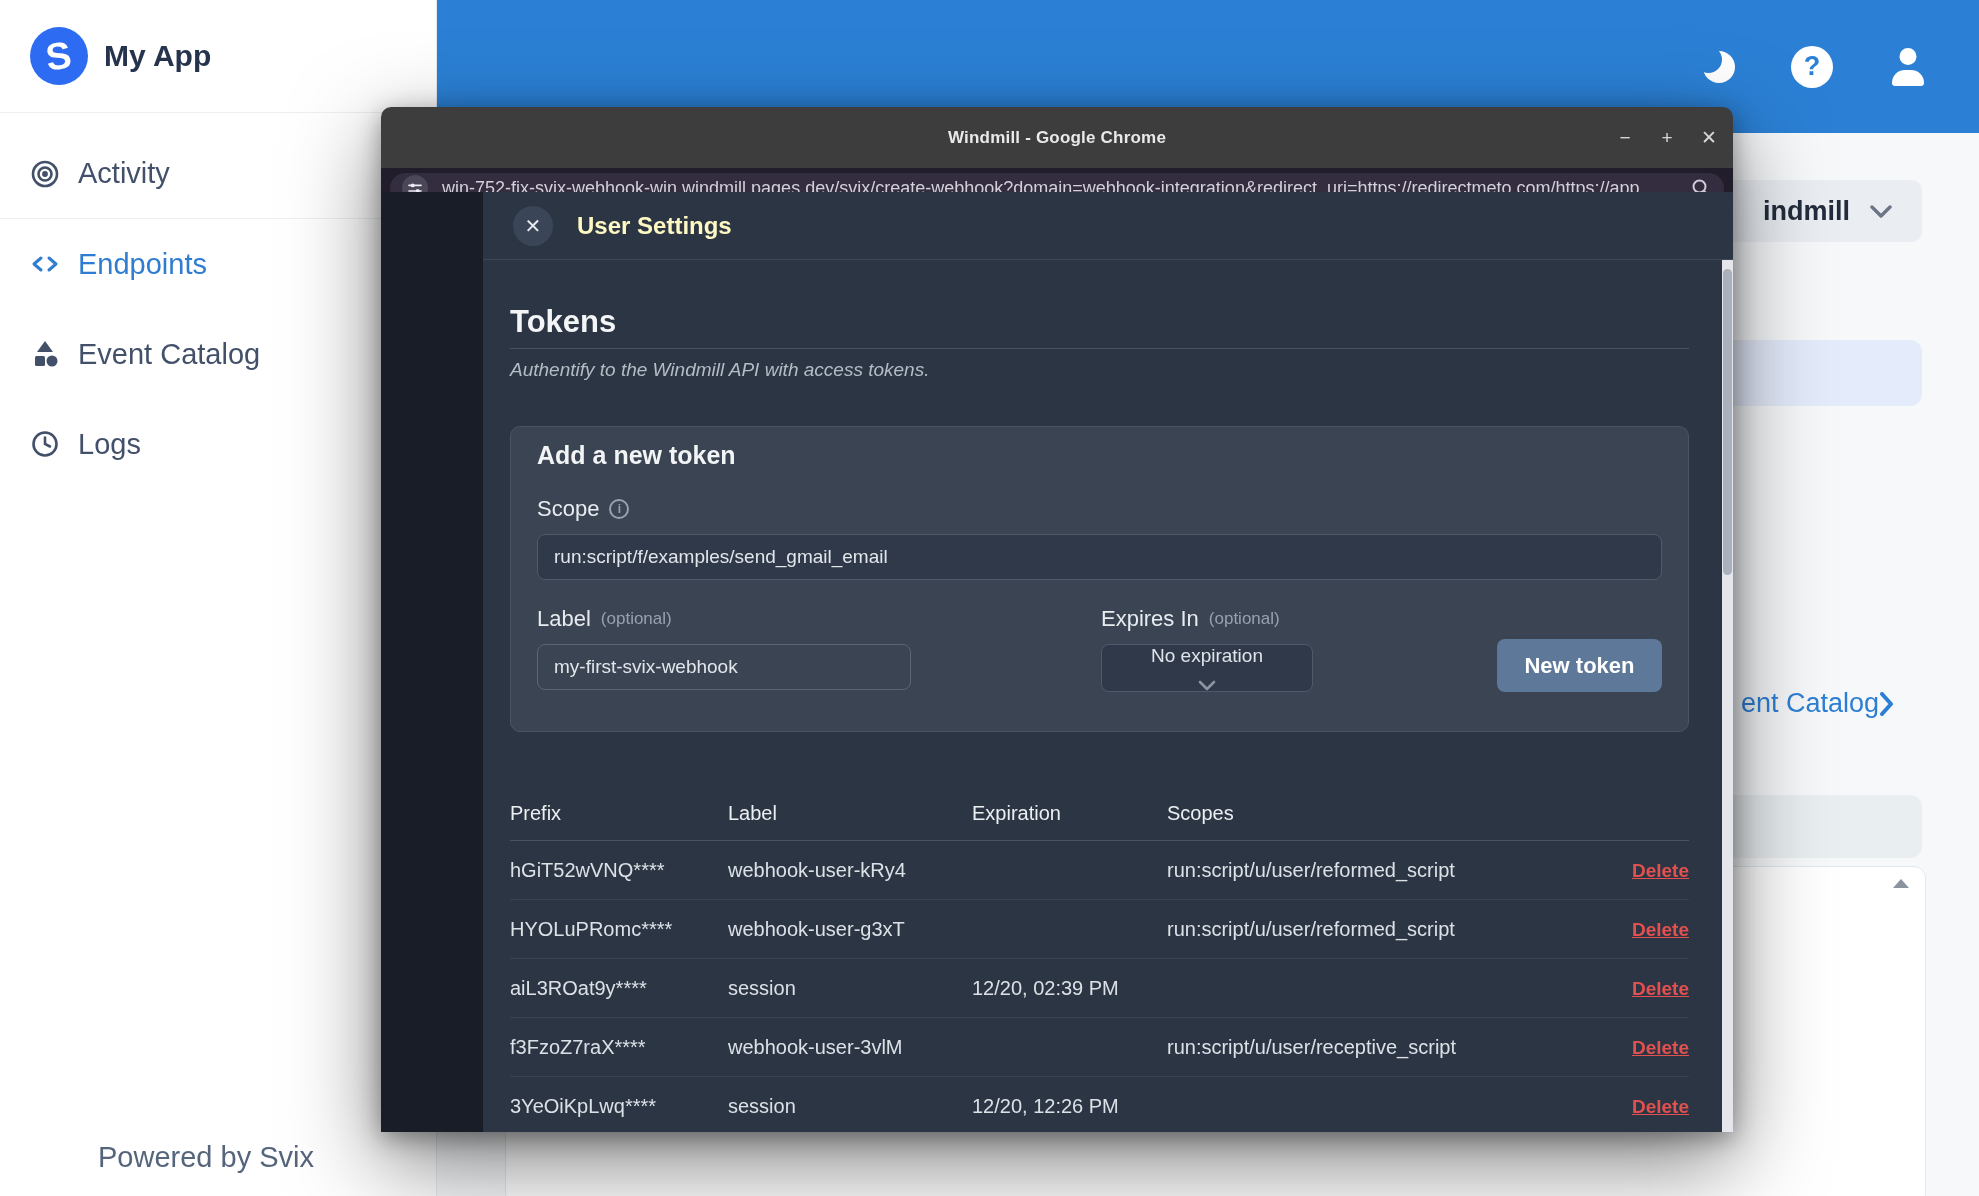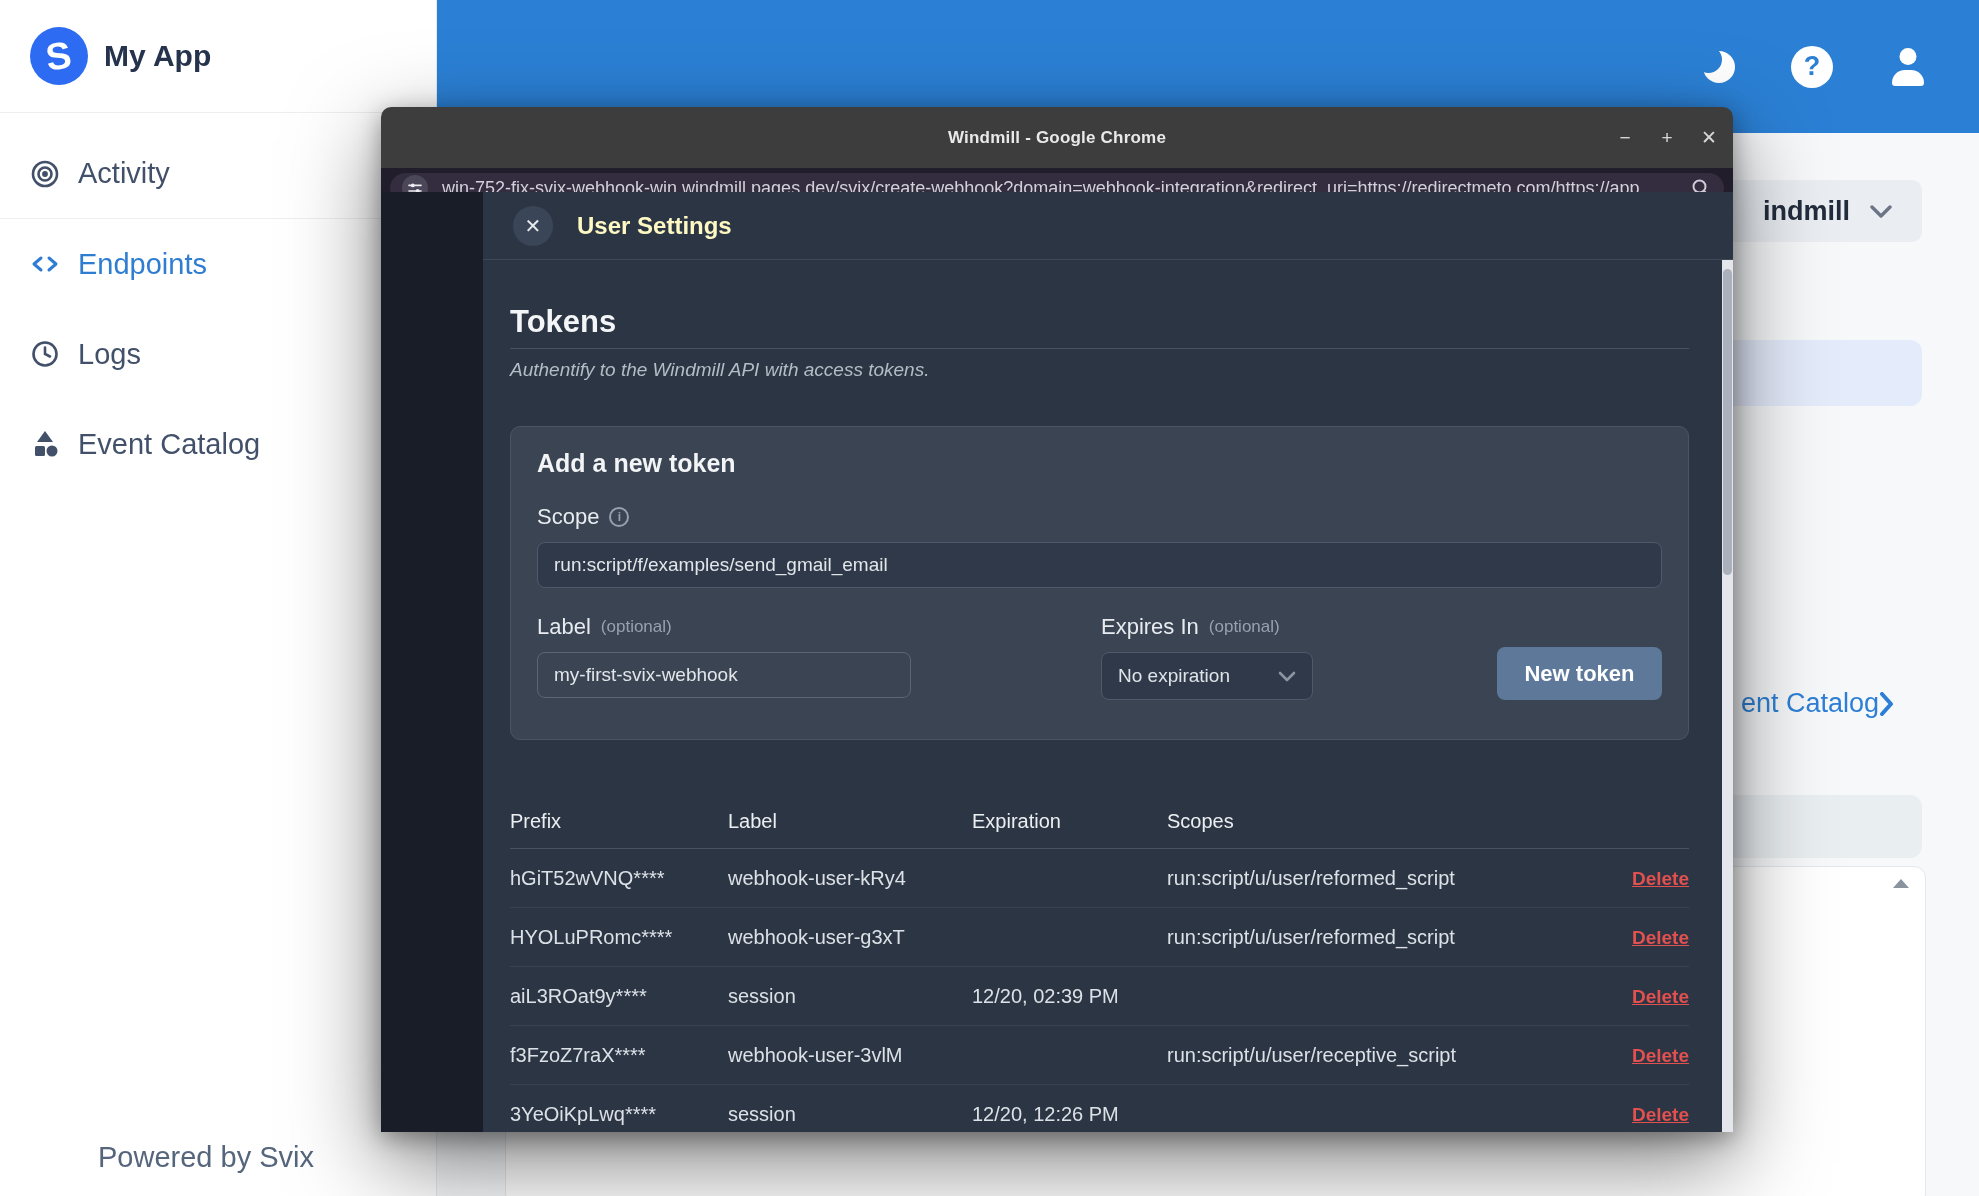--- a/index.html
+++ b/index.html
@@ -102,41 +102,41 @@
                display:flex; align-items:center; justify-content:center;
                color:#E6E9ED; font-size:20px; cursor:pointer; }
   .modal-title { font-size:24px; font-weight:600; color:#fef9c3; }
 
   .modal-body { padding:44px 44px 0 27px; }
   .tokens-h { font-size:31px; font-weight:bold; color:#F3F5F7;
               padding-bottom:8px; border-bottom:1px solid #49525F; }
   .tokens-sub { margin-top:10px; font-size:19px; font-style:italic; color:#B4BCC6; }
 
   .add-card { margin-top:45px; background:var(--modal_card_bg); border:1px solid #4A5464;
-              border-radius:10px; padding:22px 26px 25px 26px; }
+              border-radius:10px; padding:14px 26px 25px 26px; }
   .card-h { font-size:25px; font-weight:bold; color:#F2F4F6; }
   .field-label { display:flex; align-items:center; gap:10px;
                  font-size:22px; color:#E8ECF0; }
   .opt { font-size:17px; color:#97A1AF; }
   .info-dot { width:20px; height:20px; border-radius:50%; border:2px solid #97A1AF;
               color:#97A1AF; font-size:12px; font-weight:bold;
               display:flex; align-items:center; justify-content:center; }
   .scope-row { margin-top:26px; }
   .text-input { margin-top:12px; height:46px; background:var(--input_bg);
                 border:1px solid #4E5A6C; border-radius:8px; padding:0 16px;
                 font-size:19px; color:#E2E6EA; font-family:"Liberation Sans",sans-serif;
                 width:100%; outline:none; }
   .row2 { margin-top:26px; position:relative; height:100px; }
   .label-group { position:absolute; left:0; top:0; }
   .label-group .text-input { width:374px; background:transparent; border-color:#5A6577; }
   .expires-group { position:absolute; left:564px; top:0; }
   .select { margin-top:12px; width:212px; height:48px; background:var(--input_bg);
             border:1px solid #4E5A6C; border-radius:8px; cursor:pointer;
             display:flex; align-items:center; justify-content:space-between; padding:0 16px;
-            font-size:19px; color:#DFE4E9; }
+            font-size:19px; color:#DFE4E9;flex-direction:column; }
   .new-token-btn { position:absolute; right:0; top:33px; width:165px; height:53px;
                    background:var(--new_token_button_bg); border:none; border-radius:8px;
                    color:#fff; font-size:22px; font-weight:bold; cursor:pointer;
                    font-family:"Liberation Sans",sans-serif; }
 
   .tok-table { margin-top:56px; }
   .t-row { display:grid; grid-template-columns:218px 244px 195px 1fr 100px;
            align-items:center; }
   .t-head { padding:14px 0 15px 0; border-bottom:1px solid #49525F;
             font-size:20px; font-weight:normal; color:#ECEFF2; }
@@ -206,36 +206,36 @@
       <span class="nav-icon">
         <svg width="32" height="32" viewBox="0 0 32 32" fill="none" stroke="#2E7DD1" stroke-width="3" stroke-linecap="round" stroke-linejoin="round">
           <polyline points="12,10 5,16 12,22"></polyline>
             <polyline points="20,10 27,16 20,22"></polyline>
         </svg>
       </span>
       <span class="nav-label">Endpoints</span>
     </div>
     <div class="nav-item">
       <span class="nav-icon">
-        <svg width="32" height="32" viewBox="0 0 32 32" fill="none" stroke="#42506A" stroke-width="2.6" stroke-linecap="round">
-          <circle cx="16" cy="16" r="11.5"></circle>
-            <polyline points="16,9.5 16,16 21,18.5"></polyline>
-        </svg>
-      </span>
-      <span class="nav-label">Logs</span>
-    </div>
-    <div class="nav-item">
-      <span class="nav-icon">
         <svg width="32" height="32" viewBox="0 0 32 32" fill="#42506A">
           <polygon points="16,3 24,14 8,14"></polygon>
             <rect x="6" y="18" width="10" height="10" rx="1.5"></rect>
             <circle cx="23" cy="23" r="5.5"></circle>
         </svg>
       </span>
       <span class="nav-label">Event Catalog</span>
+    </div>
+    <div class="nav-item">
+      <span class="nav-icon">
+        <svg width="32" height="32" viewBox="0 0 32 32" fill="none" stroke="#42506A" stroke-width="2.6" stroke-linecap="round">
+          <circle cx="16" cy="16" r="11.5"></circle>
+            <polyline points="16,9.5 16,16 21,18.5"></polyline>
+        </svg>
+      </span>
+      <span class="nav-label">Logs</span>
     </div>
   </div>
   <div class="sidebar-footer">Powered by Svix</div>
 </div>
 
 <div class="chrome">
   <div class="titlebar">
     <span class="titlebar-title">Windmill - Google Chrome</span>
     <div class="win-controls">
       <span class="win-btn">−</span>

